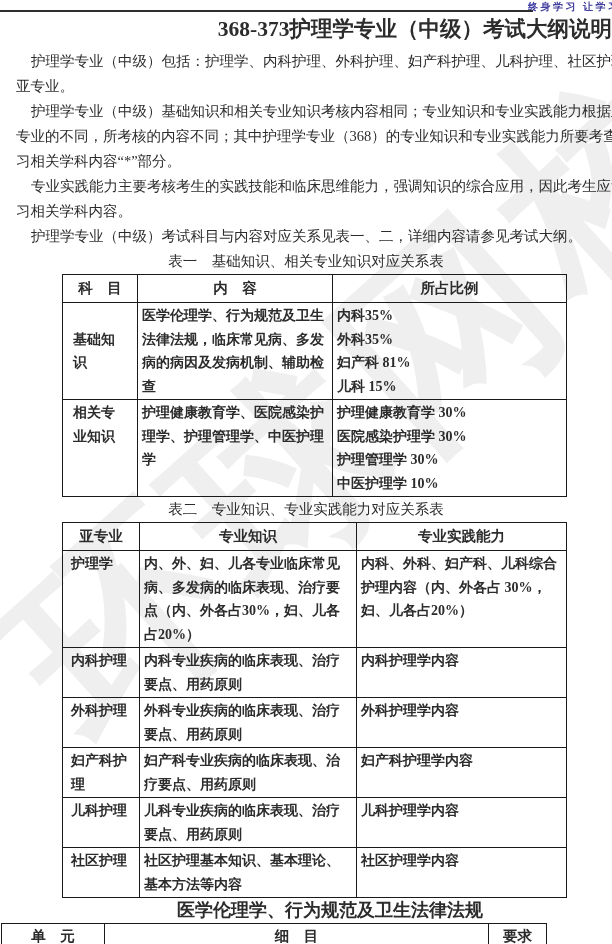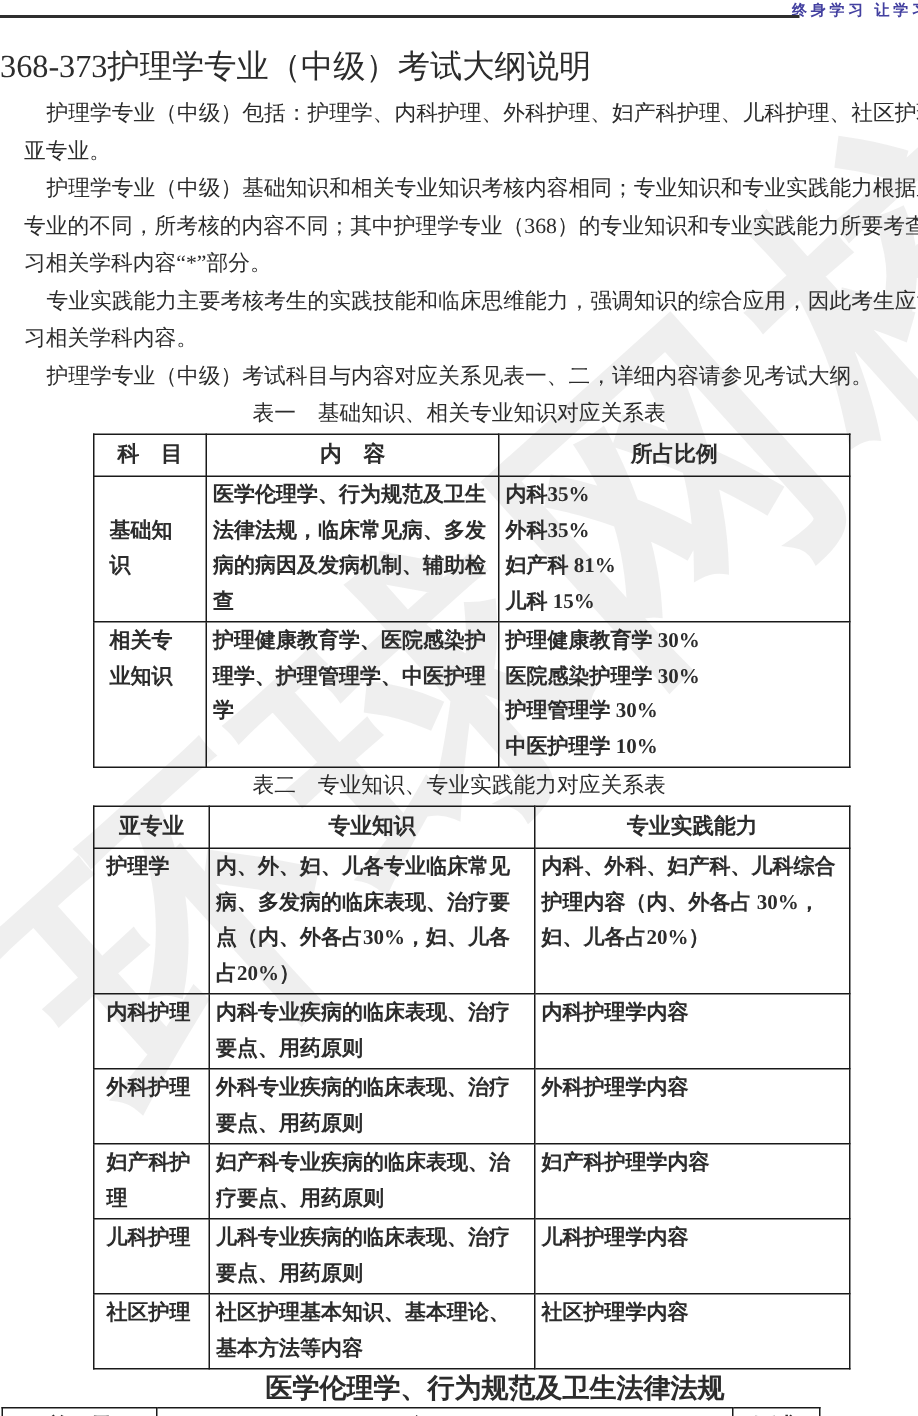--- a/index.html
+++ b/index.html
@@ -29,23 +29,23 @@
     letter-spacing:14px;
     color:rgba(120,120,120,0.12);
     transform:rotate(-42deg);
     z-index:0;pointer-events:none;
     font-family:"Liberation Sans", sans-serif;
     white-space:nowrap;
   }
   .content{position:relative;z-index:1;}
   
   .doc-title{
-    margin-top:29px;
-    text-align:left;
-    font-size:21.5px;font-weight:normal;line-height:31px;
+    margin-top:14px;
+    text-align:right;
+    font-size:21.5px;font-weight:bold;line-height:31px;
     white-space:nowrap;
   }
   
   .bodytext{margin-top:4px;}
   .bline{
     font-size:14.5px;line-height:25px;height:25px;
     white-space:nowrap;overflow:visible;
     padding-left:16px;
   }
   .bline.indent{padding-left:31px;}

